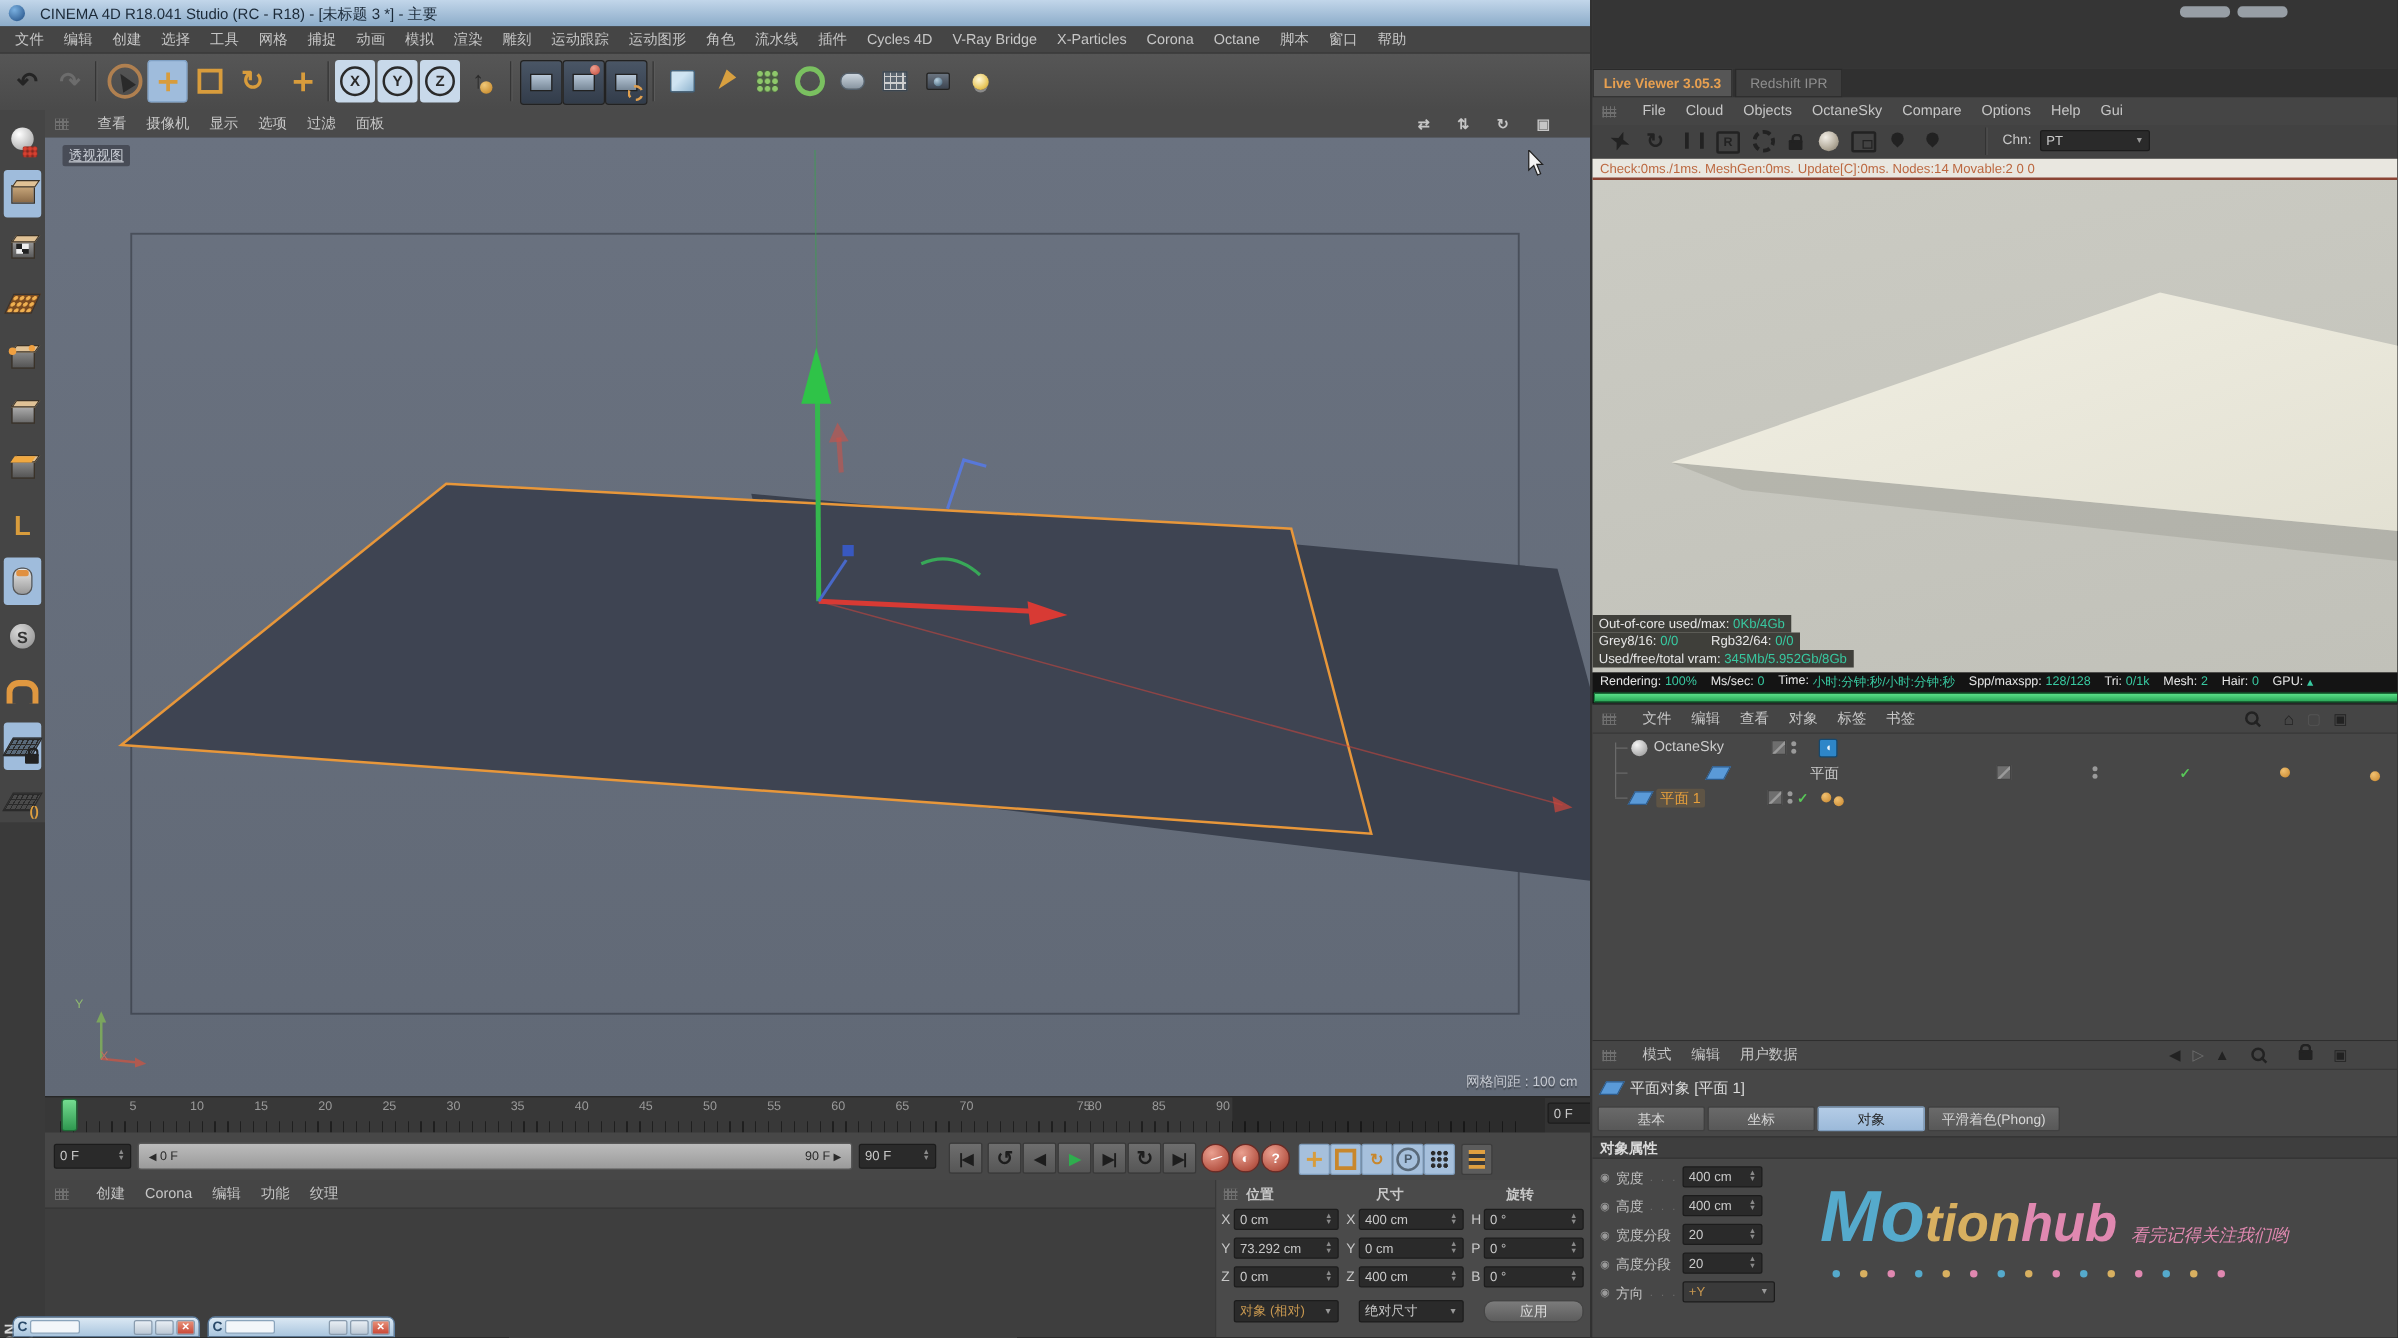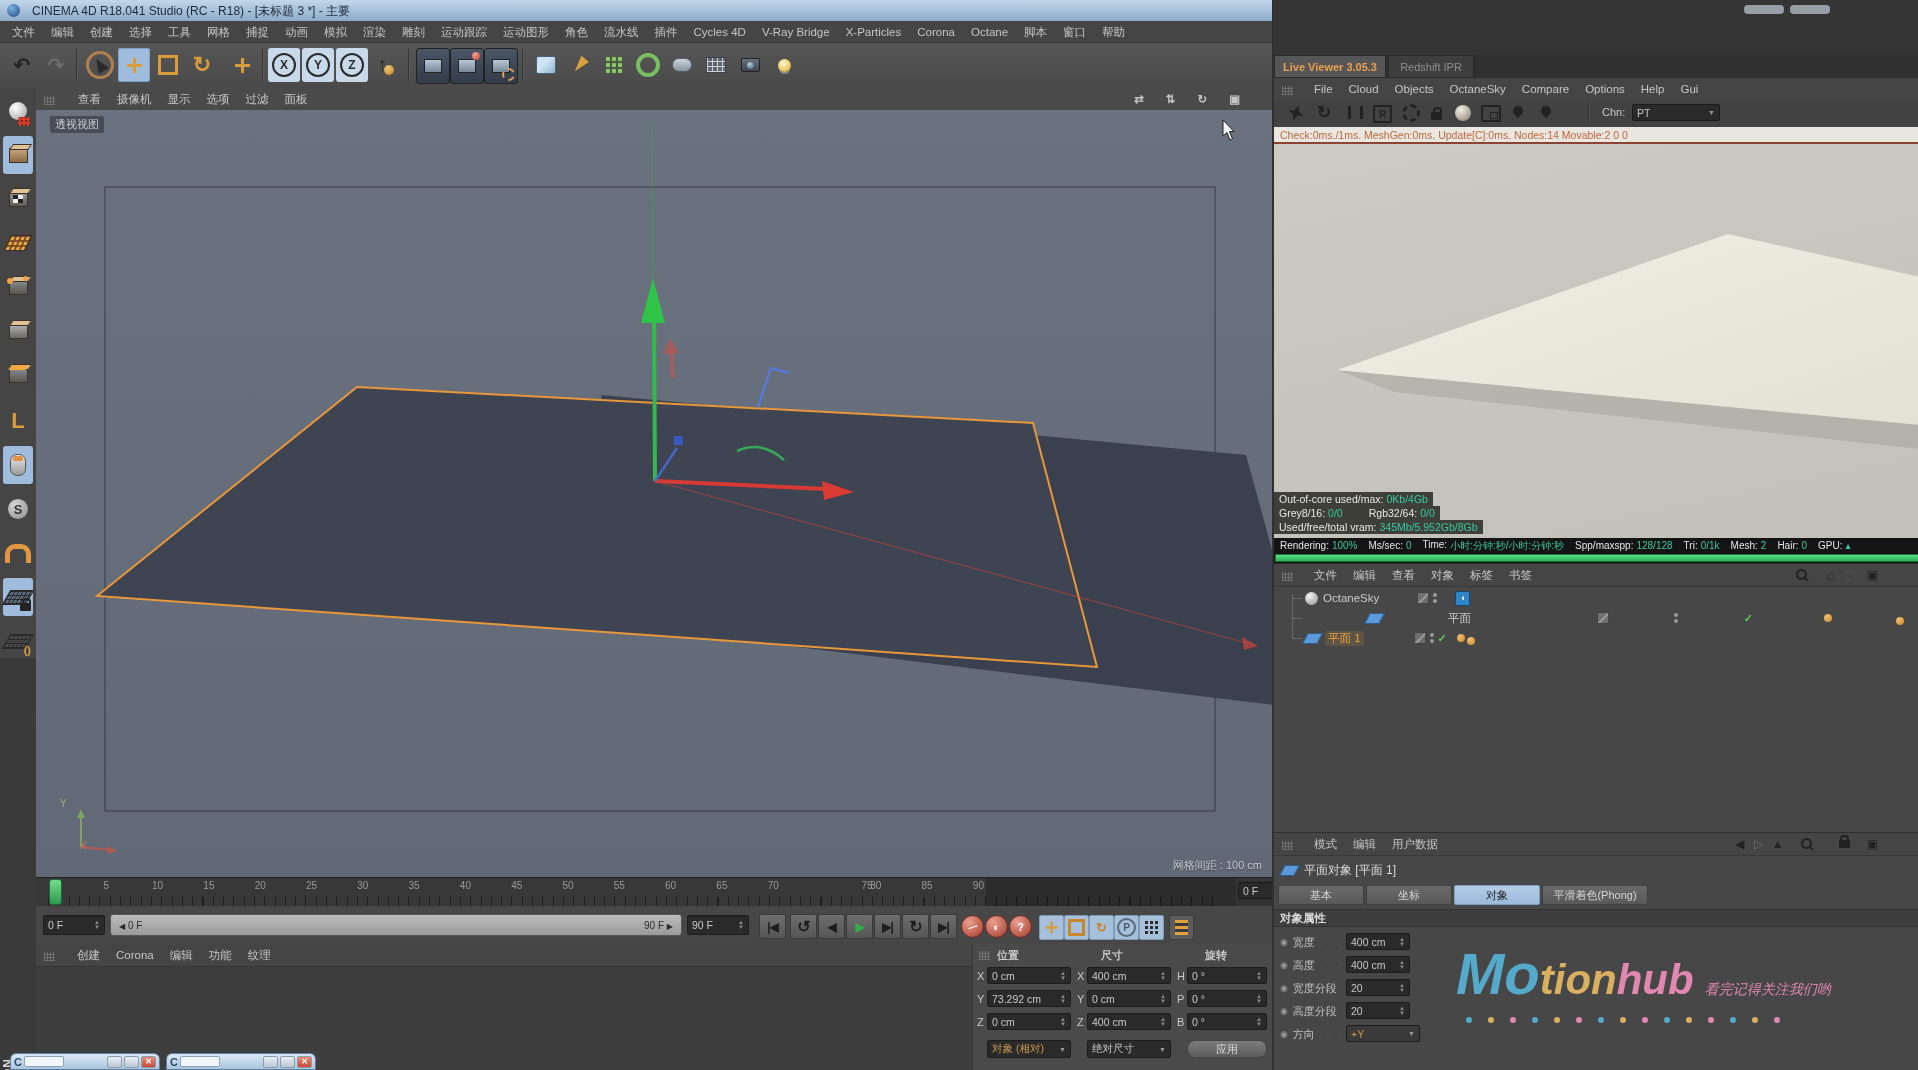--- a/index.html
+++ b/index.html
@@ -203,21 +203,21 @@
 
   <div class="ab menu-strip" style="left:36px;top:88px;width:1236px;height:22px;background:#4a4a4a;border-bottom:1px solid #3a3a3a;line-height:22px;white-space:nowrap;">
     <span class="grip" style="display:inline-block;margin:0 6px 0 8px;vertical-align:middle;"></span>
     <span class="ab menu-strip" style="left:26px;top:0;"><span>查看</span><span>摄像机</span><span>显示</span><span>选项</span><span>过滤</span><span>面板</span></span>
     <span class="ab" style="right:10px;top:0;color:#23282e;font-size:13px;font-weight:bold;letter-spacing:6px;">
       <span>⇄</span><span>⇅</span><span>↻</span><span>▣</span>
     </span>
   </div>
 
   <div class="ab" style="left:36px;top:110px;width:1236px;height:767px;background:linear-gradient(#6a7280,#616976);overflow:hidden;">
-    <div style="position:absolute;left:14px;top:6px;background:rgba(30,32,38,0.45);color:#c8ccd4;font-size:11px;padding:1px 5px;border-radius:2px;">透视视图</div>
+    <div style="position:absolute;left:14px;top:6px;background:rgba(30,32,38,0.45);color:#c8ccd4;font-size:11px;padding:1px 5px;border-radius:2px;text-decoration:underline;">透视视图</div>
     <svg width="1236" height="767" viewBox="0 0 1236 767" style="position:absolute;left:0;top:0;">
 
       <rect x="69" y="77" width="1110" height="624" fill="none" stroke="rgba(20,24,32,0.38)" stroke-width="1.5"></rect>
 
       <polygon points="565,285 1210,345 1280,600 620,520" fill="#3a404d"></polygon>
 
       <polygon points="61,486 321,277 997,313 1061,557" fill="#3e4452" stroke="#e8973a" stroke-width="2"></polygon>
 
       <line x1="619" y1="371" x2="1214" y2="534" stroke="rgba(205,70,60,0.55)" stroke-width="1.2"></line>
       <polygon points="1222,536 1206,527 1208,540" fill="rgba(205,70,60,0.7)"></polygon>

